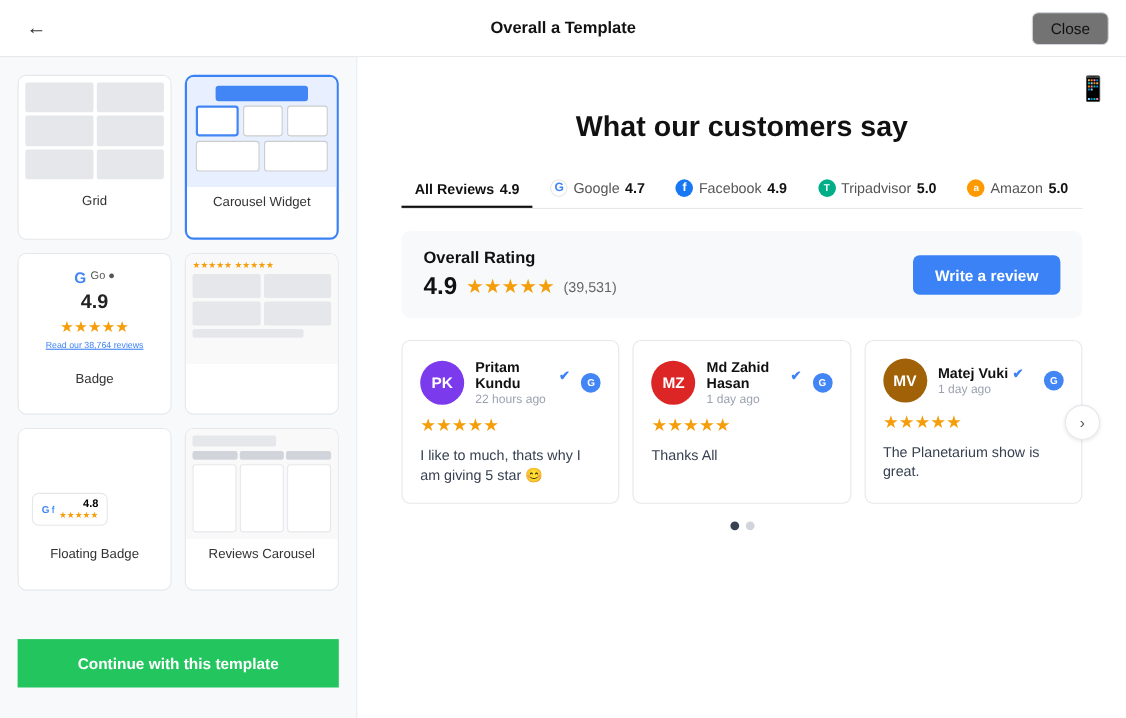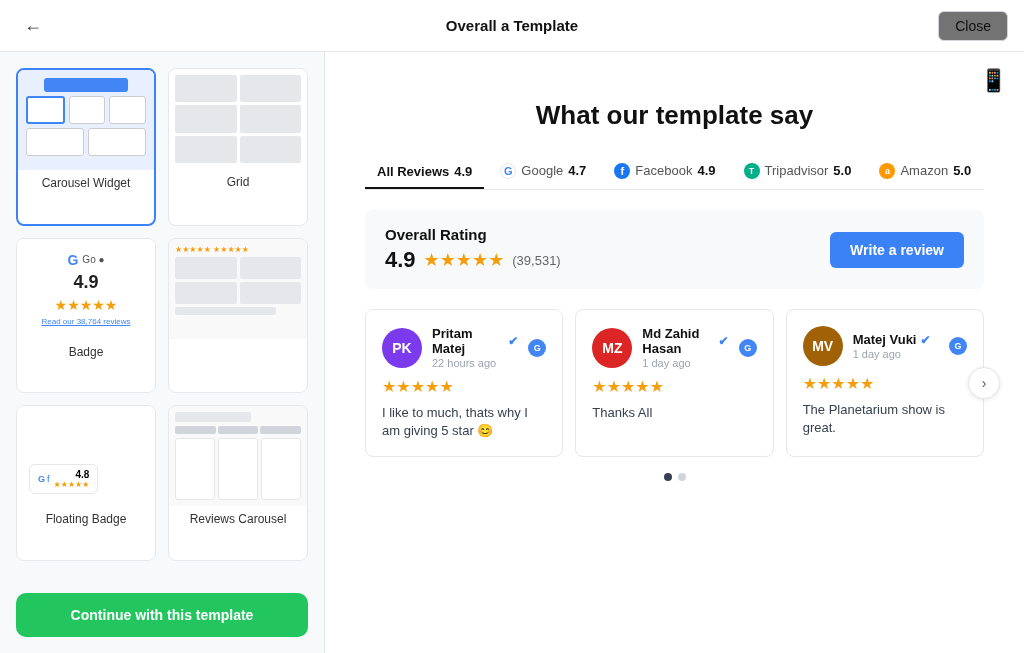--- a/index.html
+++ b/index.html
@@ -70,22 +70,22 @@
     
     .thumb-reviews-carousel { background: #f9f9f9; padding: 6px; width: 100%; height: 100%; display: flex; flex-direction: column; gap: 4px; }
     .thumb-rc-header { background: #e5e7eb; border-radius: 2px; height: 10px; width: 60%; }
     .thumb-rc-tabs { display: flex; gap: 2px; }
     .thumb-rc-tab { background: #d1d5db; border-radius: 2px; height: 8px; flex: 1; }
     .thumb-rc-cards { display: flex; gap: 3px; flex: 1; }
     .thumb-rc-card { background: #fff; border: 1px solid #e5e7eb; border-radius: 3px; flex: 1; }
 
     
     .continue-btn {
-      background: #22c55e; color: #fff; border: none; border-radius: 10px;
-      padding: 14px; font-size: 14px; font-weight: 600; cursor: pointer; margin: 16px 16px;
+      background: #22c55e; color: #fff; border: none; border-radius: 0;
+      padding: 14px; font-size: 14px; font-weight: 600; cursor: pointer; margin: 28px 16px;
       width: calc(100% - 32px);
     }
 
     
     .right-panel { flex: 1; background: #fff; overflow-y: auto; position: relative; }
     .preview-device-icon { position: absolute; top: 16px; right: 16px; font-size: 22px; color: #9ca3af; }
 
     .preview-content { padding: 48px 40px 32px 40px; }
 
     .preview-title { font-size: 26px; font-weight: 700; color: #111; text-align: center; margin-bottom: 24px; }
@@ -150,54 +150,54 @@
   <button class="header-back-btn">←</button>
   <span class="header-title">Overall a Template</span>
   <button class="header-close-btn">Close</button>
 </div>
 
 <div class="main-layout">
 
   <div class="left-panel">
     <div class="template-grid">
 
+      <div class="template-card">
+        <div class="template-card-thumb">
+          <div class="thumb-grid">
+            <div class="thumb-grid-item"></div>
+            <div class="thumb-grid-item"></div>
+            <div class="thumb-grid-item"></div>
+            <div class="thumb-grid-item"></div>
+            <div class="thumb-grid-item"></div>
+            <div class="thumb-grid-item"></div>
+          </div>
+        </div>
+        <div class="template-card-label">Grid</div>
+      </div>
+
       <div class="template-card selected">
         <div class="template-card-thumb">
           <div class="thumb-carousel">
             <div class="thumb-carousel-header"></div>
             <div class="thumb-carousel-row">
               <div class="thumb-carousel-item active"></div>
               <div class="thumb-carousel-item"></div>
               <div class="thumb-carousel-item"></div>
             </div>
             <div class="thumb-carousel-row">
               <div class="thumb-carousel-item"></div>
               <div class="thumb-carousel-item"></div>
             </div>
           </div>
         </div>
         <div class="template-card-label">Carousel Widget</div>
       </div>
 
       <div class="template-card">
         <div class="template-card-thumb">
-          <div class="thumb-grid">
-            <div class="thumb-grid-item"></div>
-            <div class="thumb-grid-item"></div>
-            <div class="thumb-grid-item"></div>
-            <div class="thumb-grid-item"></div>
-            <div class="thumb-grid-item"></div>
-            <div class="thumb-grid-item"></div>
-          </div>
-        </div>
-        <div class="template-card-label">Grid</div>
-      </div>
-
-      <div class="template-card">
-        <div class="template-card-thumb">
           <div class="thumb-badge">
             <div class="thumb-badge-logos">
               <span style="font-size:14px; font-weight:900; color:#4285f4;">G</span>
               <span style="font-size:10px; color:#555;">Go ●</span>
             </div>
             <div class="thumb-badge-rating">4.9</div>
             <div class="thumb-badge-stars">★★★★★</div>
             <div class="thumb-badge-link">Read our 38,764 reviews</div>
           </div>
         </div>
@@ -260,21 +260,21 @@
 
     </div>
 
     <button class="continue-btn">Continue with this template</button>
   </div>
 
   <div class="right-panel">
     <span class="preview-device-icon">📱</span>
 
     <div class="preview-content">
-      <h2 class="preview-title">What our template say</h2>
+      <h2 class="preview-title">What our customers say</h2>
 
       <div class="review-tabs">
         <div class="review-tab active">
           <span>All Reviews</span>
           <span class="tab-score">4.9</span>
         </div>
         <div class="review-tab">
           <span class="tab-logo google-logo" style="font-weight:900;color:#4285f4;font-size:11px;border:1px solid #e5e7eb;width:16px;height:16px;border-radius:50%;display:inline-flex;align-items:center;justify-content:center;">G</span>
           <span>Google</span>
           <span class="tab-score">4.7</span>
@@ -309,21 +309,21 @@
       </div>
 
       <div style="position:relative;">
         <div class="review-cards">
 
           <div class="review-card">
             <div class="review-card-header">
               <div class="reviewer-avatar avatar-pk">PK</div>
               <div class="reviewer-info">
                 <span class="reviewer-name">
-                  <span>Pritam Matej</span>
+                  <span>Pritam Kundu</span>
                   <span class="verified-icon">✔</span>
                 </span>
                 <span class="reviewer-time">22 hours ago</span>
               </div>
               <span class="review-source-icon" style="width:18px;height:18px;border-radius:50%;background:#4285f4;color:#fff;display:inline-flex;align-items:center;justify-content:center;font-size:9px;font-weight:900;margin-left:auto;">G</span>
             </div>
             <div class="review-stars">★★★★★</div>
             <div class="review-text">I like to much, thats why I am giving 5 star 😊</div>
           </div>
 

